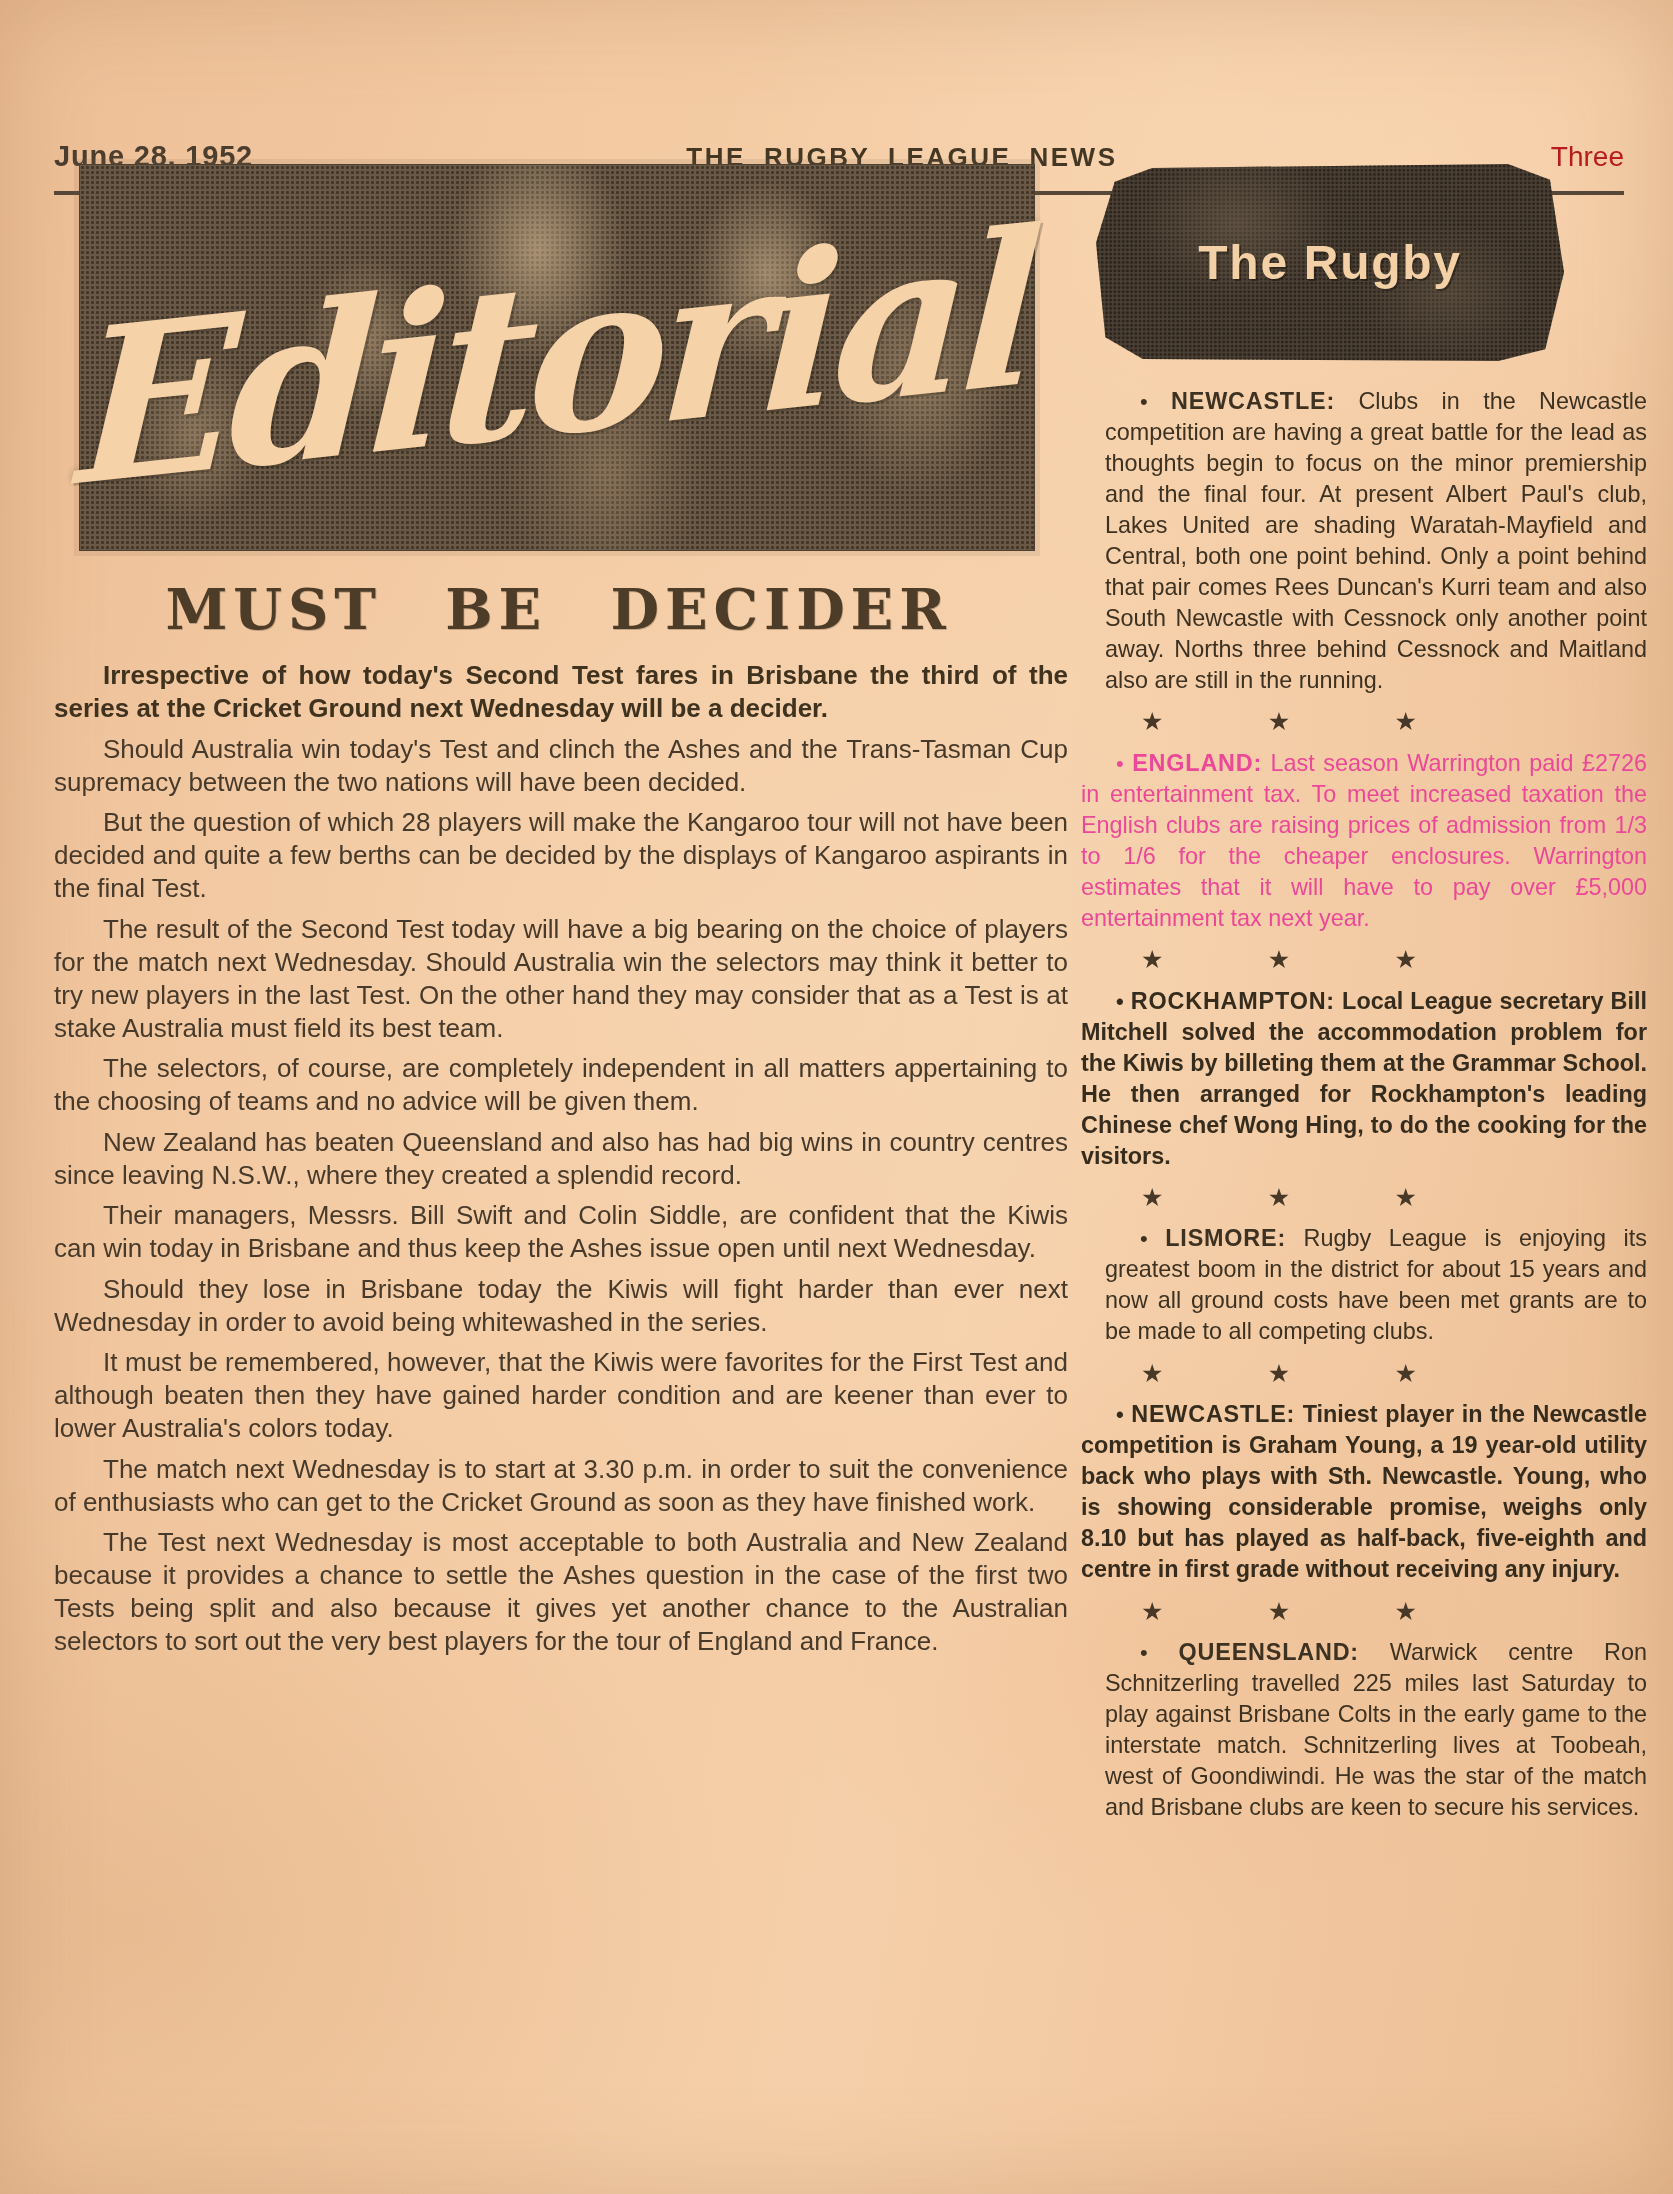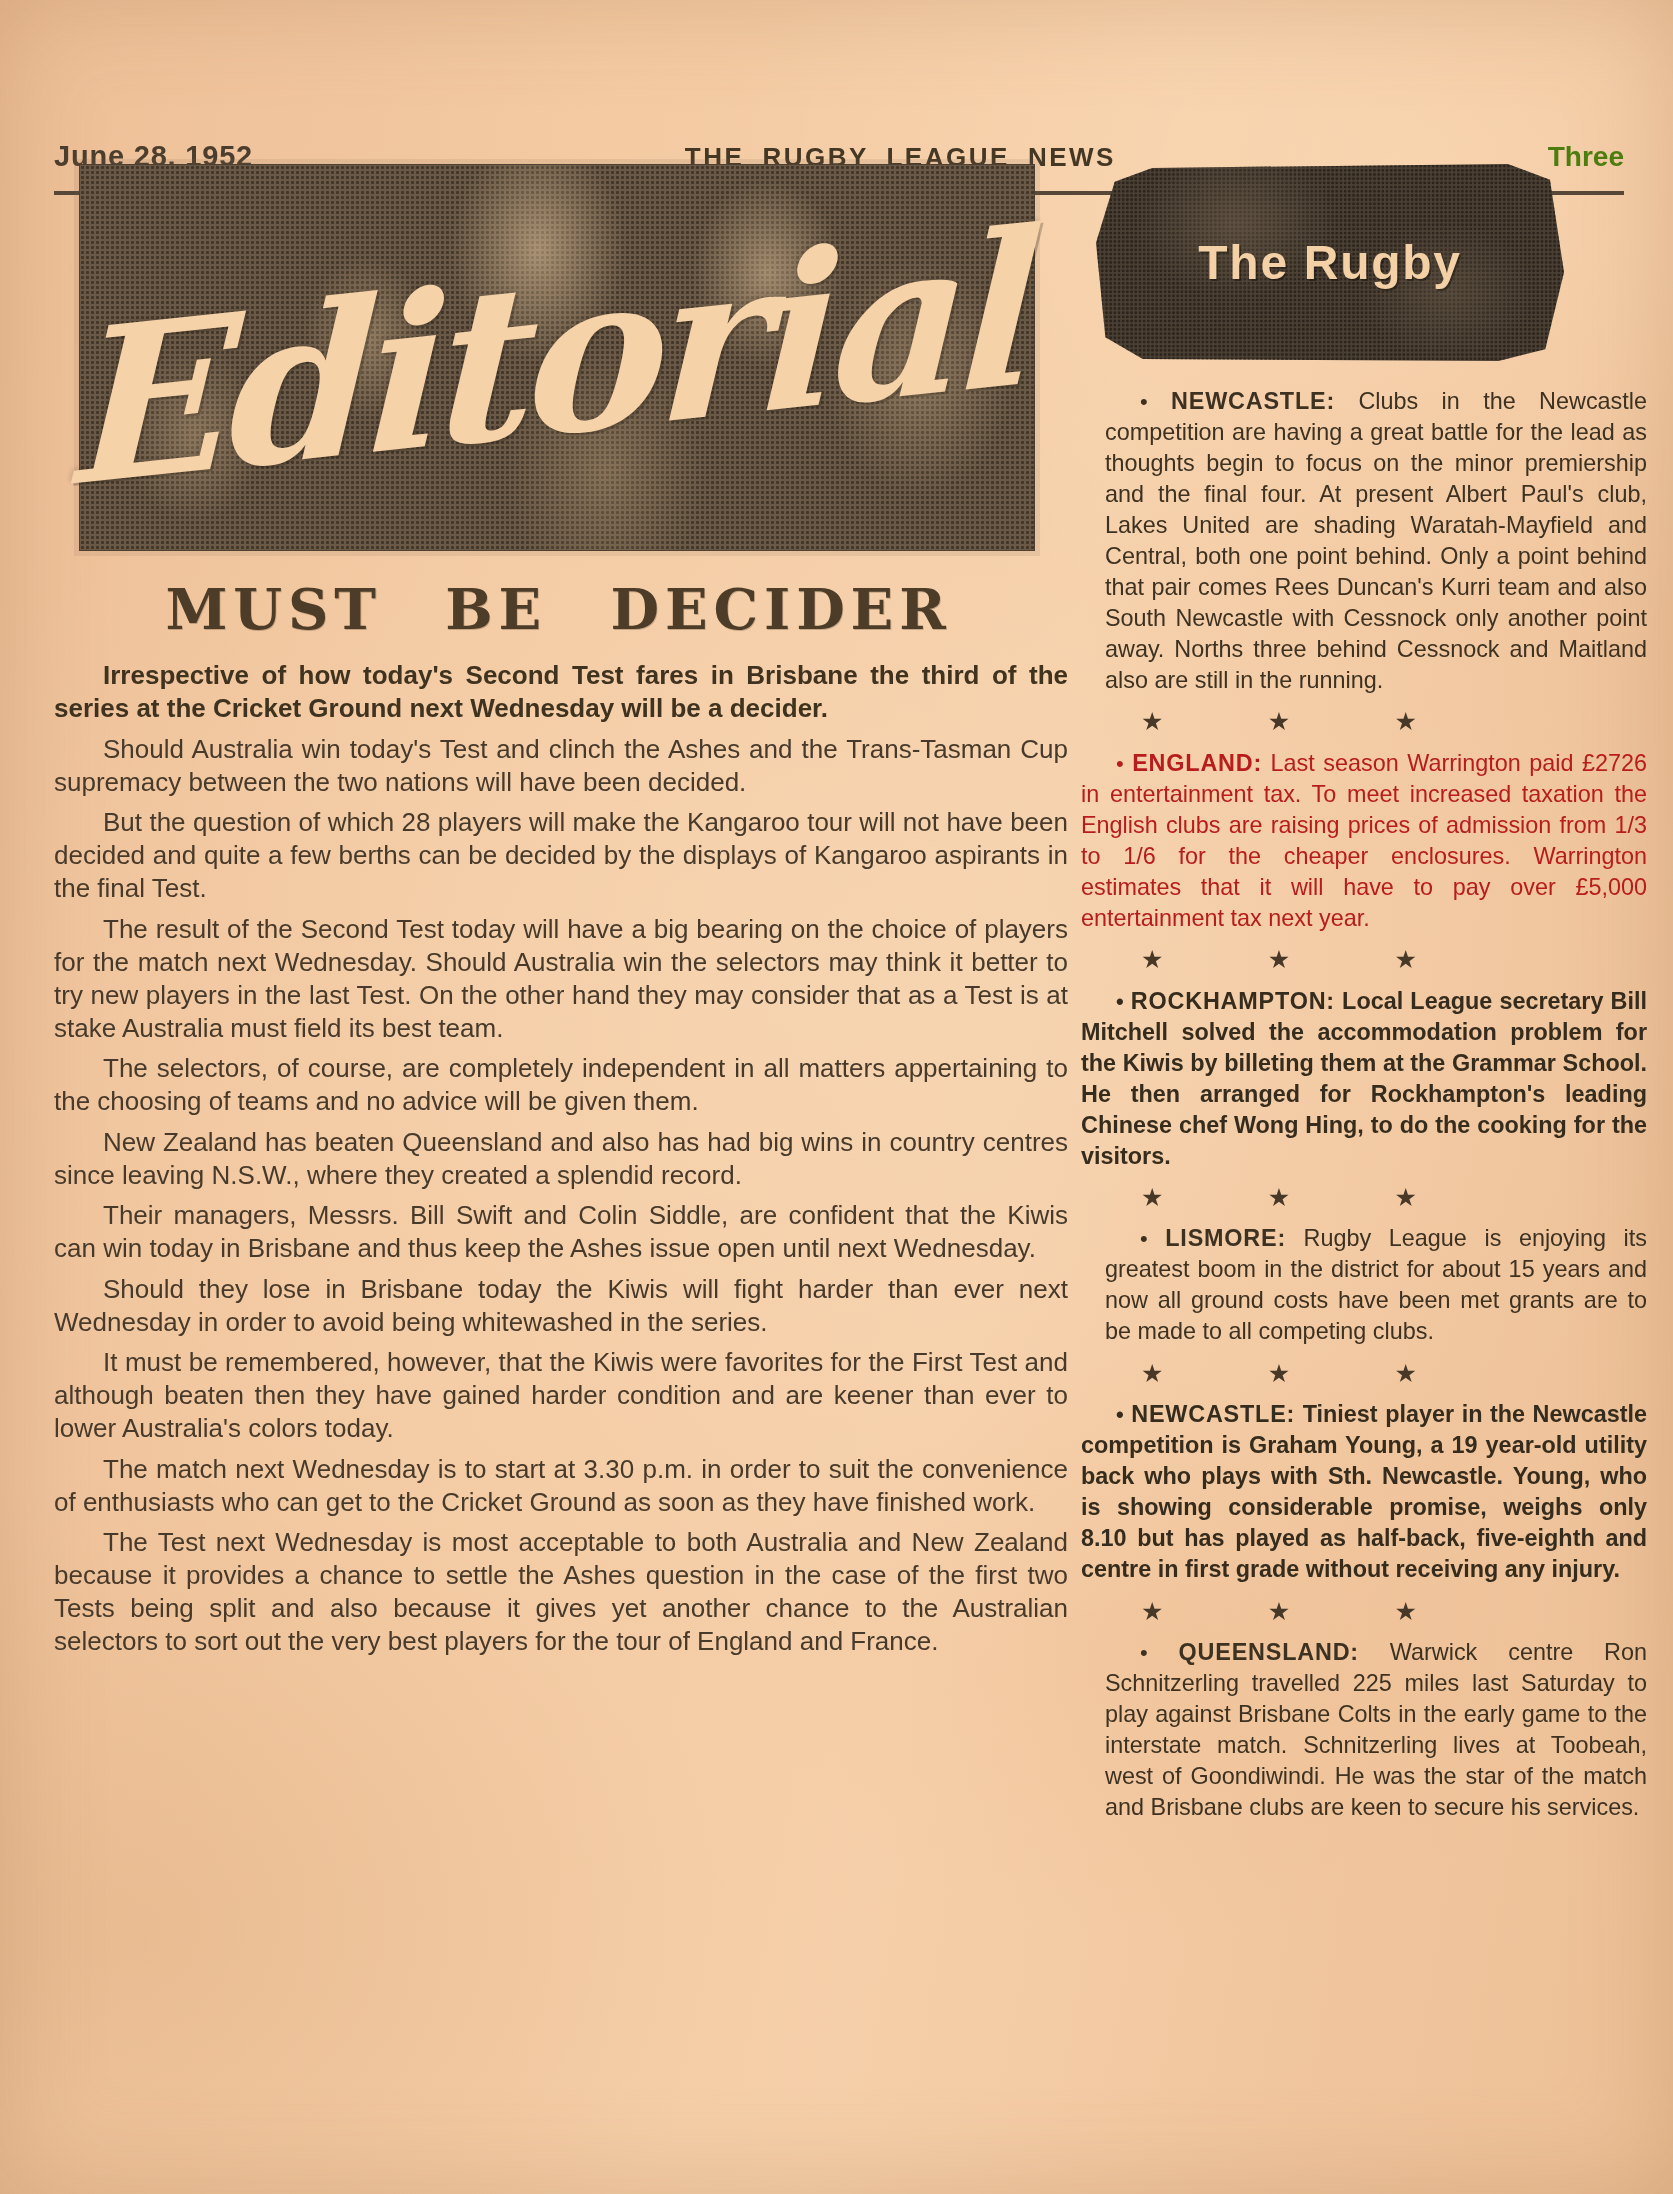--- a/index.html
+++ b/index.html
@@ -16,21 +16,21 @@
   }
 
   
   .header{
     position:absolute;left:54px;right:49px;top:105px;
     display:flex;justify-content:space-between;align-items:flex-end;
     padding-bottom:18px;border-bottom:4.2px solid #564738;
   }
   .header-date{font-size:29px;font-weight:600;letter-spacing:0.8px;color:#4c3e2e;}
   .header-title{font-size:26px;font-weight:700;letter-spacing:2.5px;word-spacing:8.4px;color:#443724;}
-  .header-page{font-size:28px;font-weight:700;color:#4d7c0f;margin-top:36px;}
+  .header-page{font-size:28px;font-weight:400;color:#b91c1c;margin-top:36px;}
 
   
   .photo{
     position:absolute;left:79px;top:164px;width:954px;height:385px;
     background-color:#6a5947;
     background-image:
       radial-gradient(117px 151px at 48% 22%, rgba(233,203,160,0.50), transparent 75%),
       radial-gradient(100px 125px at 72% 28%, rgba(233,203,160,0.45), transparent 75%),
       radial-gradient(84px 109px at 30% 45%, rgba(223,191,148,0.35), transparent 75%),
       radial-gradient(125px 159px at 88% 55%, rgba(223,191,148,0.30), transparent 75%),
@@ -76,21 +76,21 @@
     background-size:100% 100%,100% 100%,4.2px 4.2px;
     clip-path:polygon(4% 9%,12% 2%,88% 0%,97% 8%,100% 55%,96% 94%,86% 100%,10% 99%,2% 88%,0 40%);
     display:flex;flex-direction:column;align-items:center;justify-content:center;
     color:#f3d0a5;text-shadow:1.7px 1.7px 0 rgba(15,10,5,0.4);
   }
   .masthead .line{font-size:48px;font-weight:700;letter-spacing:1.7px;line-height:1.15;}
   .items{font-size:23.4px;line-height:31px;text-align:justify;}
   .item{margin:0;text-indent:35px;}
   .item .bullet{font-size:22px;}
   .item .loc{font-weight:700;letter-spacing:0.8px;}
-  .item.w-light{font-weight:400;color:#b91c1c;}
+  .item.w-light{font-weight:400;color:#ec4899;}
   .item.w-med{font-weight:500;color:#3d3222;margin-left:24px;}
   .item.w-bold{font-weight:700;color:#362c1d;}
   .stars{
     display:flex;width:276px;margin:13.4px 0 13.4px 60px;
     justify-content:space-between;color:#483827;font-size:25px;line-height:25px;
   }
 </style>
 </head>
 <body>
 

